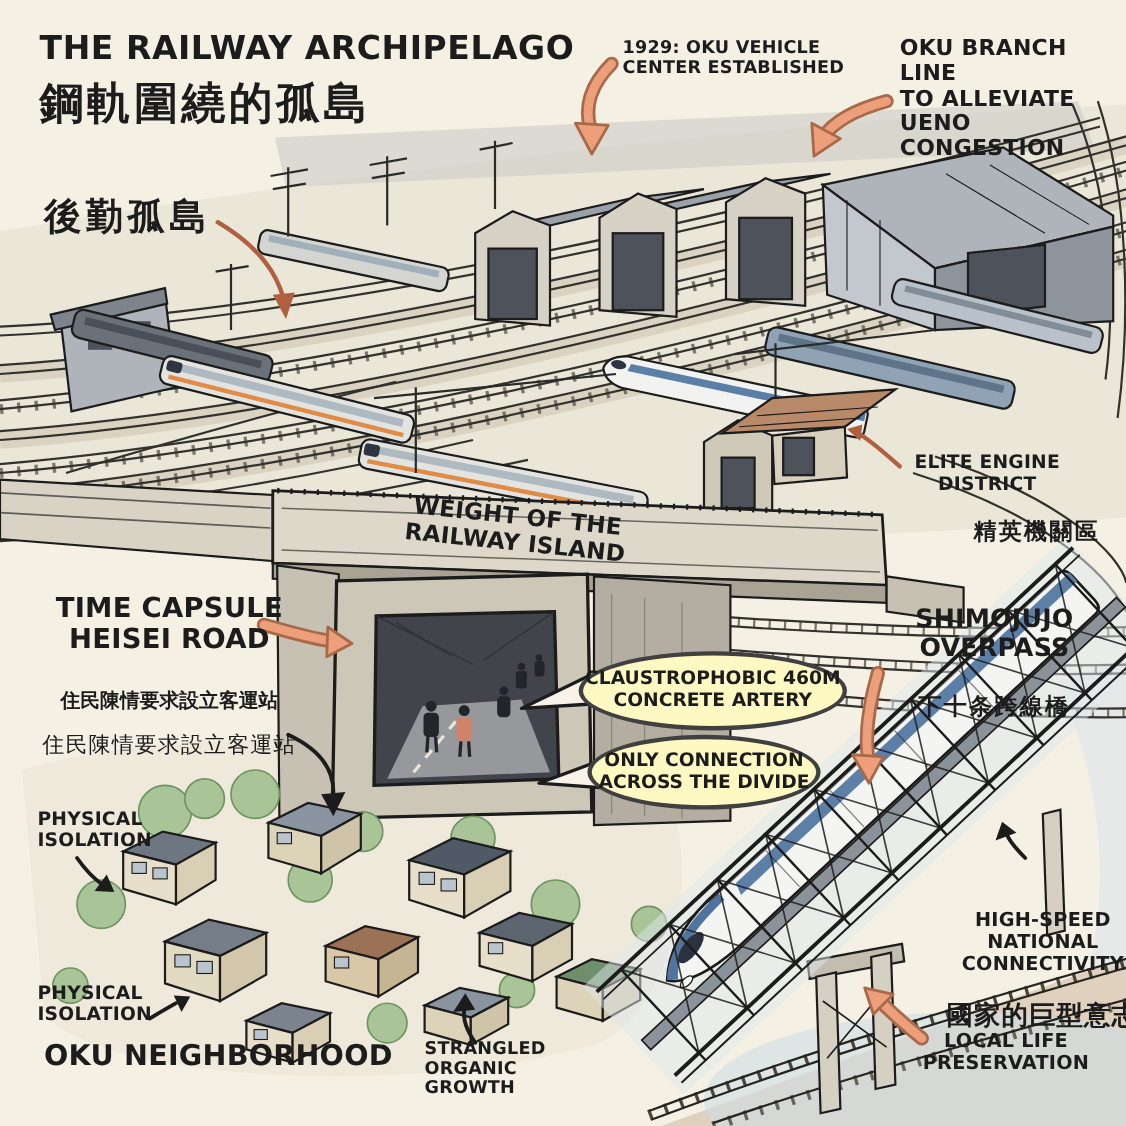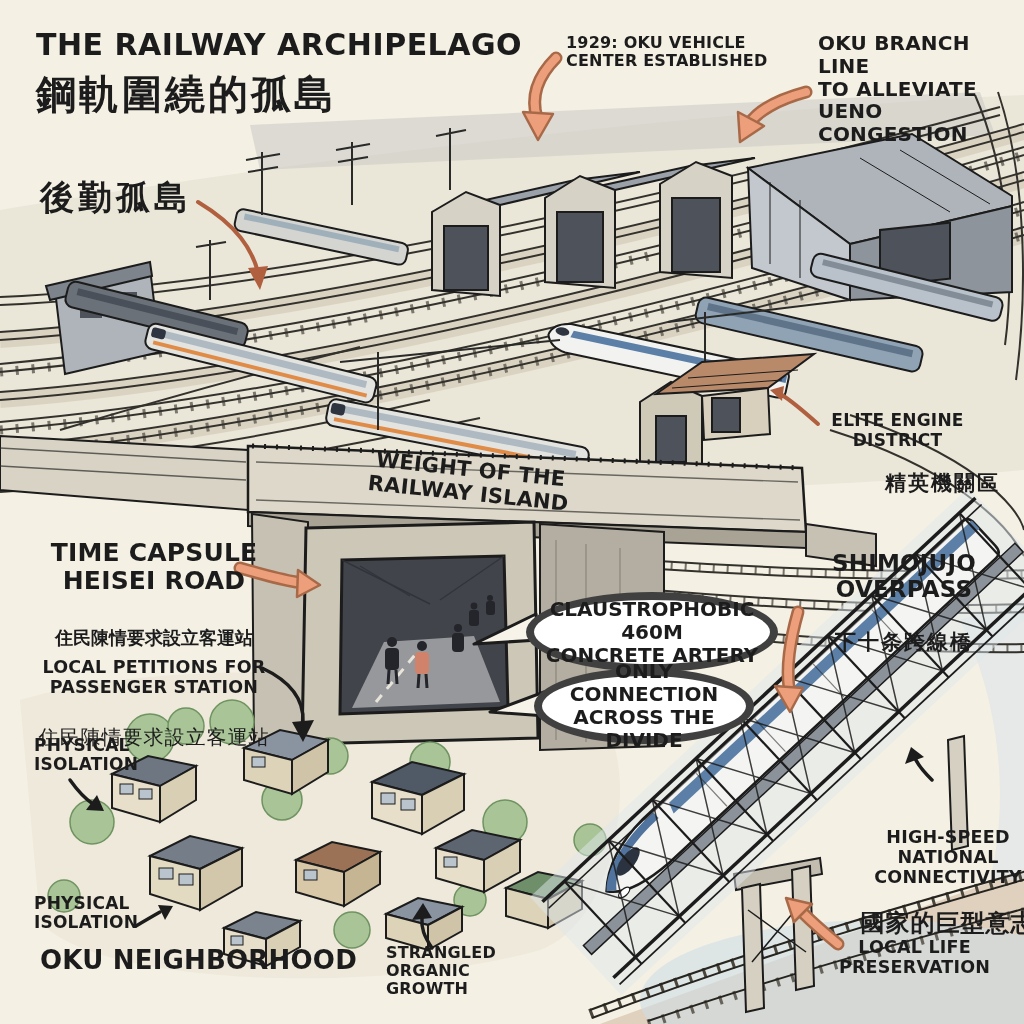--- a/index.html
+++ b/index.html
@@ -13,23 +13,23 @@
   .anno-1929{left:566px;top:34px;font-size:16px;}
   .anno-branch{left:818px;top:32px;font-size:20px;}
   .anno-logistics{left:40px;top:178px;font-size:34px;font-weight:800;letter-spacing:4px;}
   .anno-elite{left:795px;top:392px;width:205px;font-size:17px;}
   .elite-zh{font-size:21px;font-weight:800;letter-spacing:2px;margin-top:2px;text-align:right;}
   .bridge-label{left:352px;top:446px;width:236px;font-size:21px;transform:rotate(6deg);transform-origin:left center;}
   .anno-timecapsule{left:38px;top:510px;width:232px;font-size:25px;}
   .timecapsule-ja{font-size:18px;font-weight:700;margin-top:4px;letter-spacing:0;}
   .anno-shimojujo{left:798px;top:524px;width:212px;font-size:23px;font-weight:800;}
   .shimojujo-zh{font-size:21px;letter-spacing:2px;margin-top:2px;font-weight:800;}
-  .bubble{position:absolute;border:8px solid #404040;border-radius:50%;background:#ffffff;
+  .bubble{position:absolute;border:4px solid #404040;border-radius:50%;background:#fef9c3;
           display:flex;align-items:center;justify-content:center;text-align:center;
-          font-weight:700;line-height:1.15;white-space:pre-line;z-index:4;font-size:20px;}
+          font-weight:700;line-height:1.15;white-space:pre-line;z-index:4;font-size:17px;}
   .bubble1{left:526px;top:592px;width:236px;height:64px;}
   .bubble2{left:534px;top:668px;width:204px;height:60px;}
   .anno-petitions{left:34px;top:638px;width:240px;font-size:17.5px;}
   .petitions-zh{font-size:20px;font-weight:400;margin-top:8px;letter-spacing:1px;white-space:nowrap;}
   .anno-iso1{left:34px;top:736px;font-size:17px;}
   .anno-iso2{left:34px;top:894px;font-size:17px;}
   .anno-oku{left:40px;top:946px;font-size:26px;font-weight:800;}
   .anno-strangled{left:386px;top:944px;font-size:16px;}
   .anno-highspeed{left:841px;top:808px;width:214px;font-size:17.5px;}
   .highspeed-zh{font-size:24px;font-weight:800;margin-top:2px;letter-spacing:1px;white-space:nowrap;}
@@ -465,22 +465,20 @@
 OVERPASS</div>
     <div class="shimojujo-zh">下十条跨線橋</div>
   </div>
 
   <div class="bubble bubble1">CLAUSTROPHOBIC 460M
 CONCRETE ARTERY</div>
   <div class="bubble bubble2">ONLY CONNECTION
 ACROSS THE DIVIDE</div>
 
   <div class="label anno-petitions c">
-    <div>LOCAL PETITIONS FOR
-PASSENGER STATION</div>
     <div class="petitions-zh">住民陳情要求設立客運站</div>
   </div>
 
   <div class="label anno-iso1">PHYSICAL
 ISOLATION</div>
   <div class="label anno-iso2">PHYSICAL
 ISOLATION</div>
   <div class="label anno-oku">OKU NEIGHBORHOOD</div>
   <div class="label anno-strangled">STRANGLED
 ORGANIC

